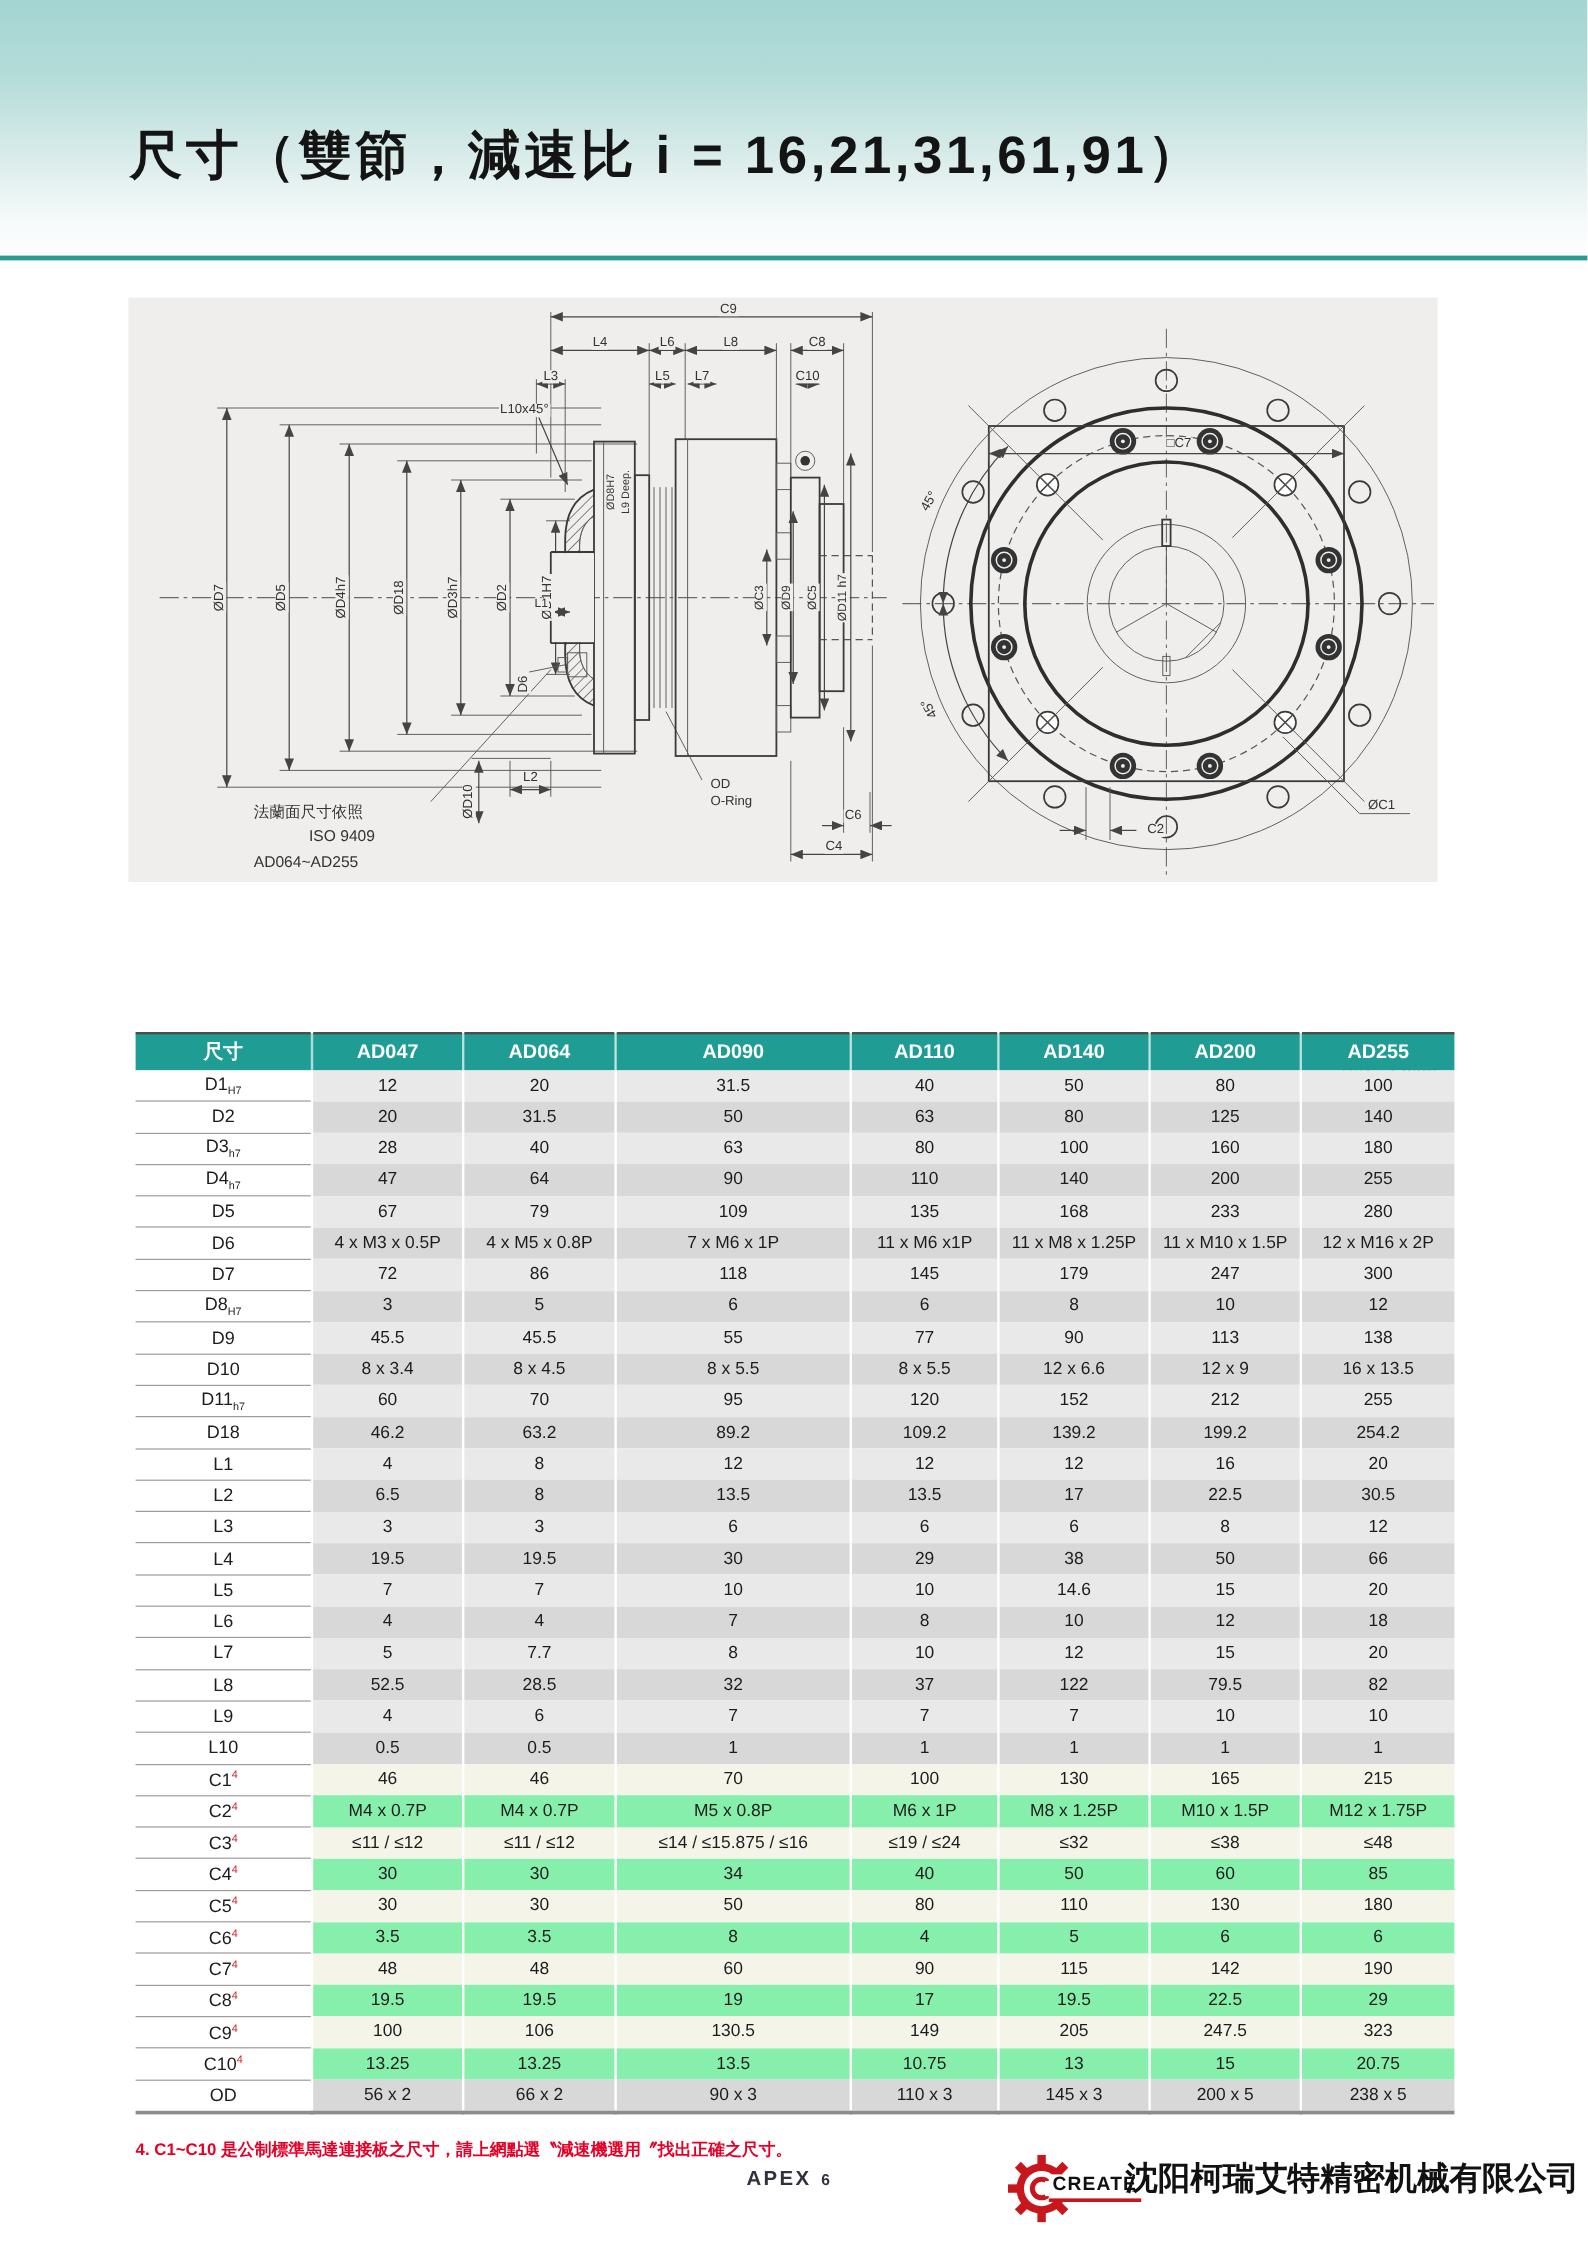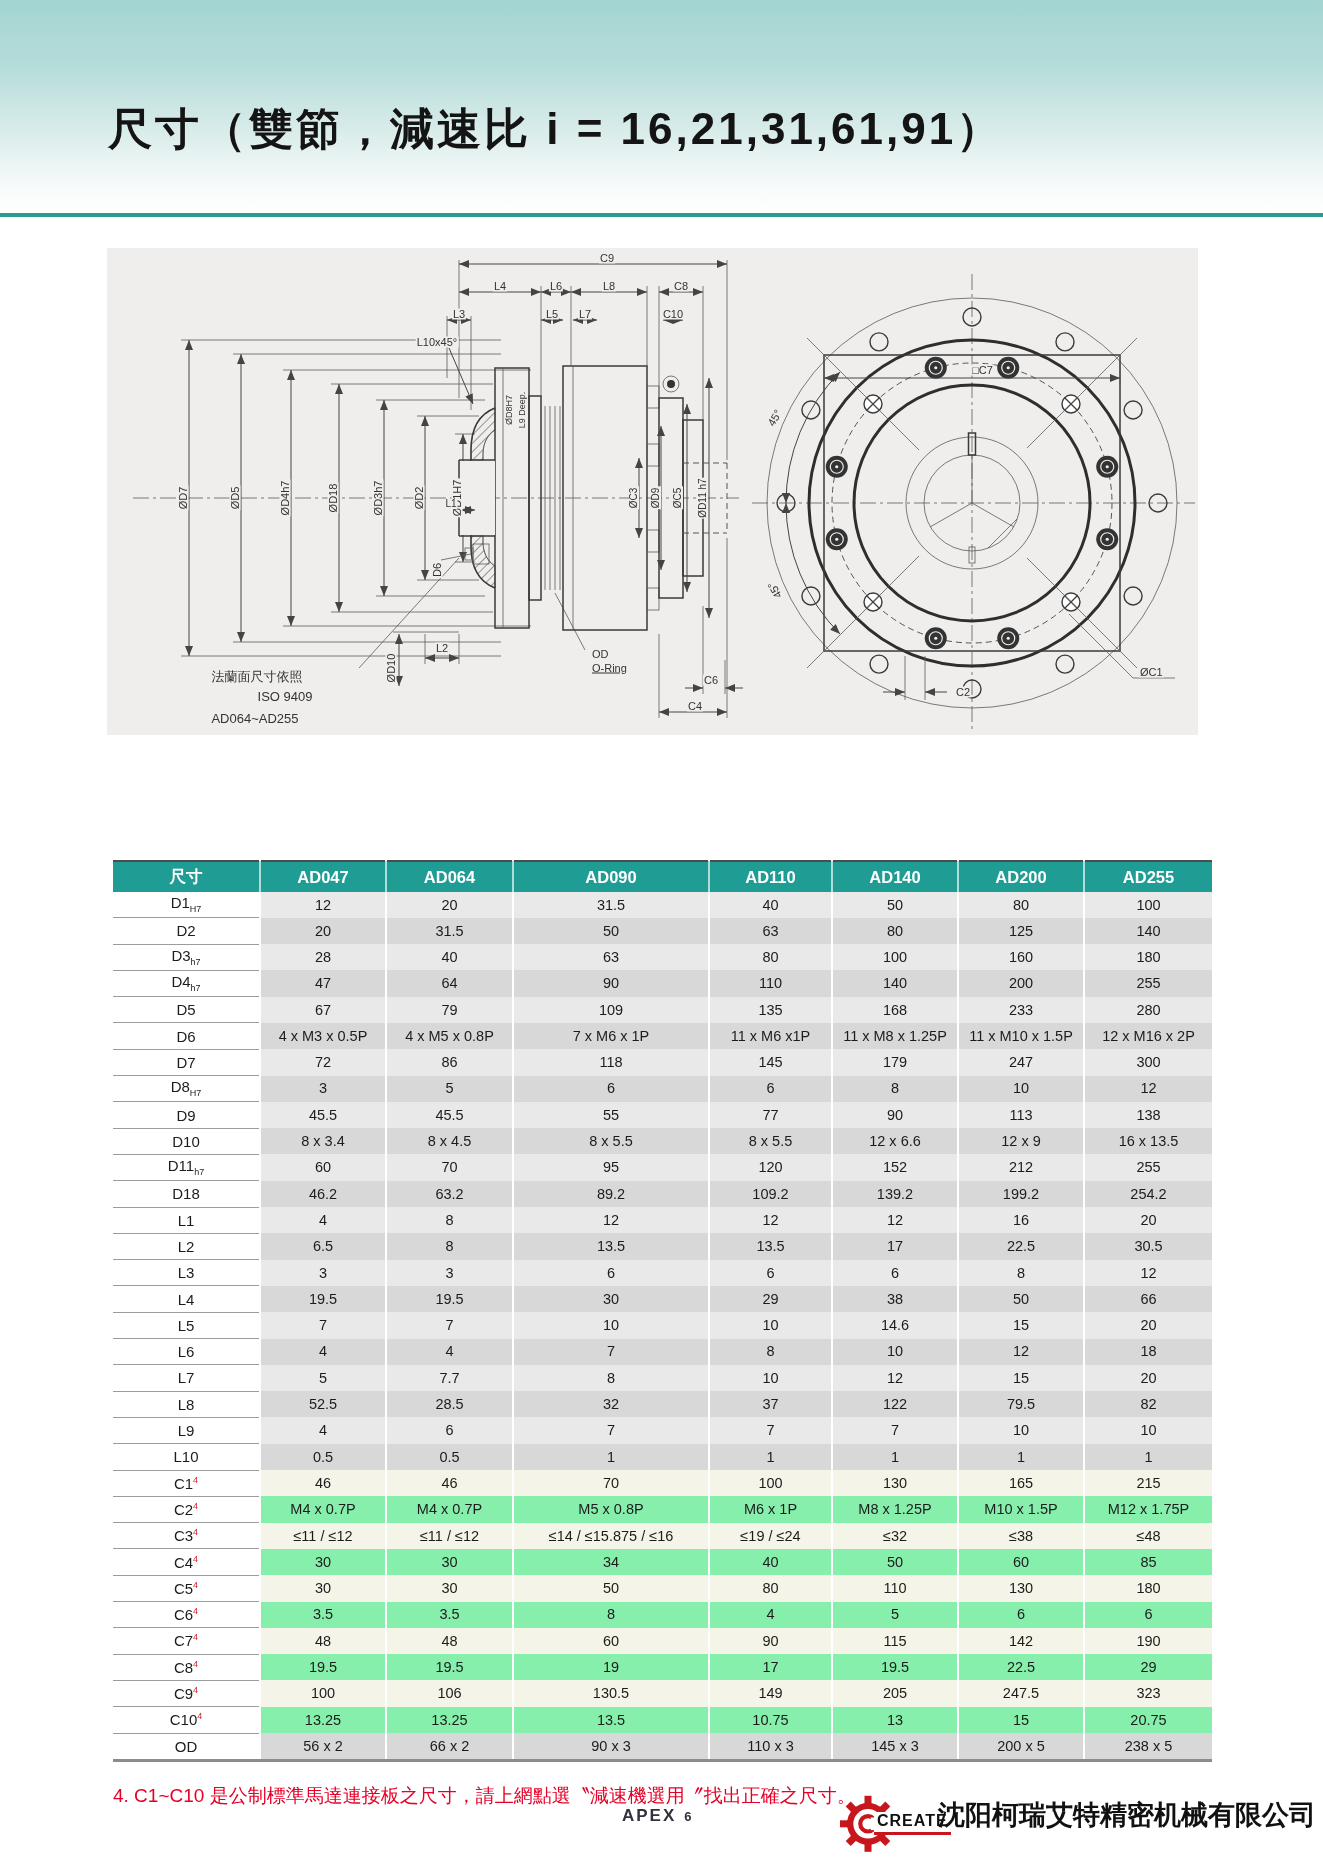--- a/index.html
+++ b/index.html
@@ -52,21 +52,21 @@
   #dim-table td.lbl{
     background:#fff;border-bottom:1px solid #9c9c9c;font-size:15px;color:#1c1c1c;
   }
   #dim-table td.val{border-left:2px solid #fff;color:#1c1c1c;}
   #dim-table td.lbl sub{font-size:9px;}
   #dim-table td.lbl sup{font-size:9px;color:#d2232a;}
   td.g1{background:#e9e9e9;} td.g2{background:#d8d8d8;}
   td.c1{background:#f5f4e8;} td.c2{background:#86efac;}
   td.od{background:#d8d8d8;}
   
-  .footnote{position:absolute;left:113px;top:1783px;margin:0;font-size:19px;color:#e60027;font-weight:400;}
+  .footnote{position:absolute;left:113px;top:1783px;margin:0;font-size:14px;color:#e60027;font-weight:700;}
   .footer-page{position:absolute;left:622px;top:1806px;font-weight:bold;color:#32323e;font-size:17px;letter-spacing:2px;}
   .footer-page .pg-num{font-size:13px;margin-left:8px;}
   .logo-gear{position:absolute;left:840px;top:1786px;}
   .logo-create{
     position:absolute;left:874px;top:1812px;font-size:16px;font-weight:900;color:#111;
     letter-spacing:1px;background:#fff;padding:0 3px 2px 3px;border-bottom:3px solid #c8161d;
   }
   .company-name{position:absolute;left:938px;top:1797px;font-size:27px;font-weight:bold;color:#111;white-space:nowrap;}
 </style>
 </head>
@@ -300,21 +300,21 @@
       <span class="dlabel" style="left: 312px; top: 250px; font-size: 11px; transform: translate(-50%, -50%) rotate(-90deg);">ØD2</span>
       <span class="dlabel" style="left: 350px; top: 250px; font-size: 11px; transform: translate(-50%, -50%) rotate(-90deg);">ØD1H7</span>
       <span class="dlabel" style="left: 344px; top: 256px; font-size: 10px; transform: translate(-50%, -50%) rotate(0deg);">L1</span>
       <span class="dlabel" style="left: 330px; top: 322px; font-size: 11px; transform: translate(-50%, -50%) rotate(-90deg);">D6</span>
       <span class="dlabel" style="left: 284px; top: 420px; font-size: 11px; transform: translate(-50%, -50%) rotate(-90deg);">ØD10</span>
       <span class="dlabel" style="left: 335px; top: 400px; font-size: 11px; transform: translate(-50%, -50%) rotate(0deg);">L2</span>
       <span class="dlabel" style="left: 150px; top: 428px; font-size: 13px; transform: translate(-50%, -50%) rotate(0deg);">法蘭面尺寸依照</span>
       <span class="dlabel" style="left: 178px; top: 448px; font-size: 13px; transform: translate(-50%, -50%) rotate(0deg);">ISO 9409</span>
       <span class="dlabel" style="left: 148px; top: 470px; font-size: 13px; transform: translate(-50%, -50%) rotate(0deg);">AD064~AD255</span>
       <span class="dlabel" style="left: 484px; top: 406px; font-size: 11px; transform: translate(0px, -50%) rotate(0deg);">OD</span>
-      <span class="dlabel" style="left: 484px; top: 420px; font-size: 11px; transform: translate(0px, -50%) rotate(0deg); text-decoration: underline;">O-Ring</span>
+      <span class="dlabel" style="left: 484px; top: 420px; font-size: 11px; transform: translate(0px, -50%) rotate(0deg);">O-Ring</span>
       <span class="dlabel" style="left: 604px; top: 432px; font-size: 11px; transform: translate(-50%, -50%) rotate(0deg);">C6</span>
       <span class="dlabel" style="left: 588px; top: 458px; font-size: 11px; transform: translate(-50%, -50%) rotate(0deg);">C4</span>
       <span class="dlabel" style="left: 527px; top: 250px; font-size: 10px; transform: translate(-50%, -50%) rotate(-90deg);">ØC3</span>
       <span class="dlabel" style="left: 549px; top: 250px; font-size: 10px; transform: translate(-50%, -50%) rotate(-90deg);">ØD9</span>
       <span class="dlabel" style="left: 571px; top: 250px; font-size: 10px; transform: translate(-50%, -50%) rotate(-90deg);">ØC5</span>
       <span class="dlabel" style="left: 596px; top: 250px; font-size: 10px; transform: translate(-50%, -50%) rotate(-90deg);">ØD11 h7</span>
       <span class="dlabel" style="left: 870px; top: 122px; font-size: 11px; transform: translate(-50%, -50%) rotate(0deg); padding-left: 12px;">□C7</span>
       <span class="dlabel" style="left: 668px; top: 170px; font-size: 11px; transform: translate(-50%, -50%) rotate(-60deg);">45°</span>
       <span class="dlabel" style="left: 668px; top: 342px; font-size: 11px; transform: translate(-50%, -50%) rotate(-120deg);">45°</span>
       <span class="dlabel" style="left: 848px; top: 444px; font-size: 11px; transform: translate(0px, -50%) rotate(0deg);">C2</span>

